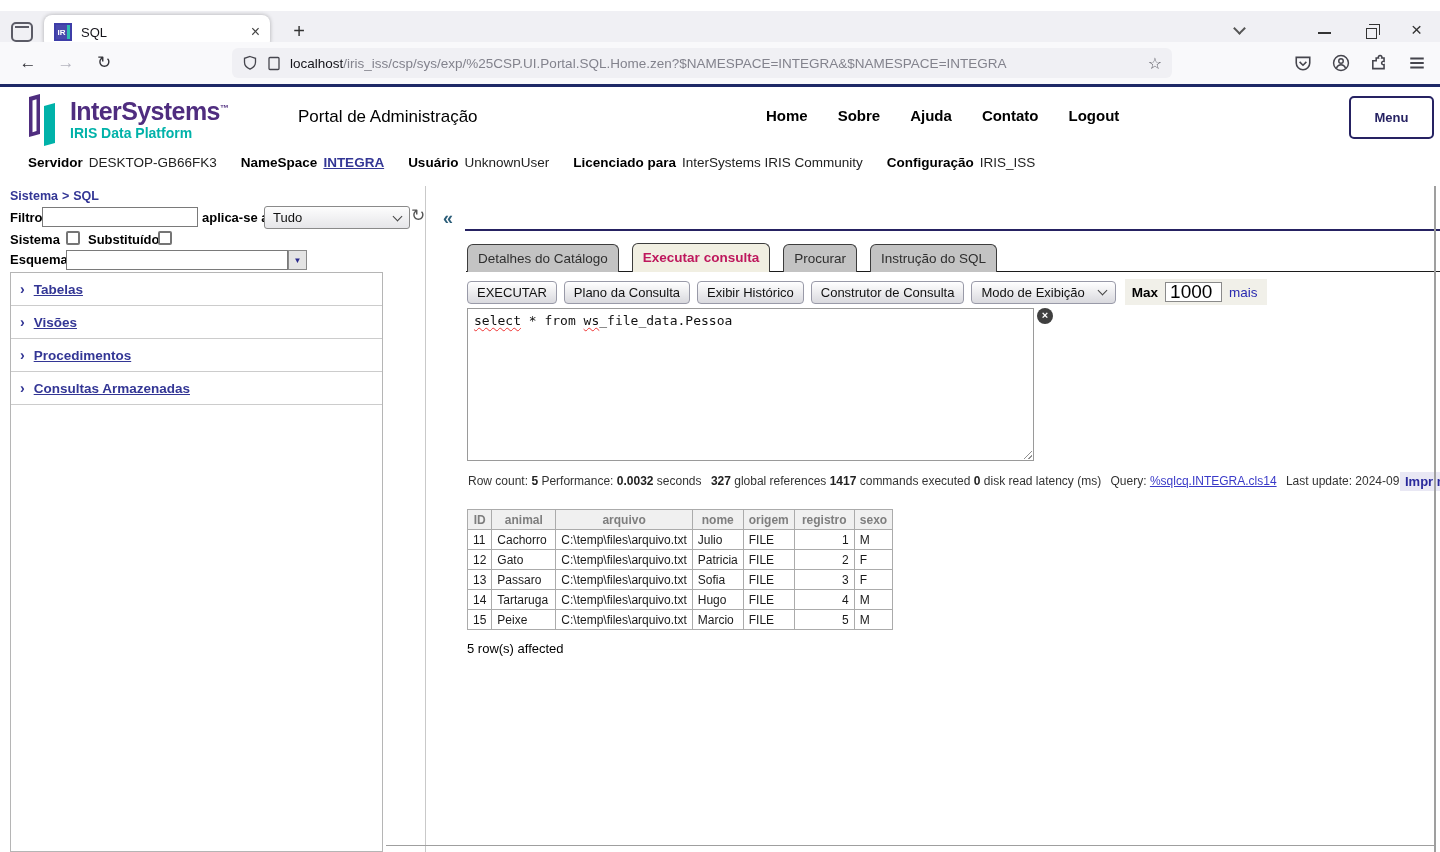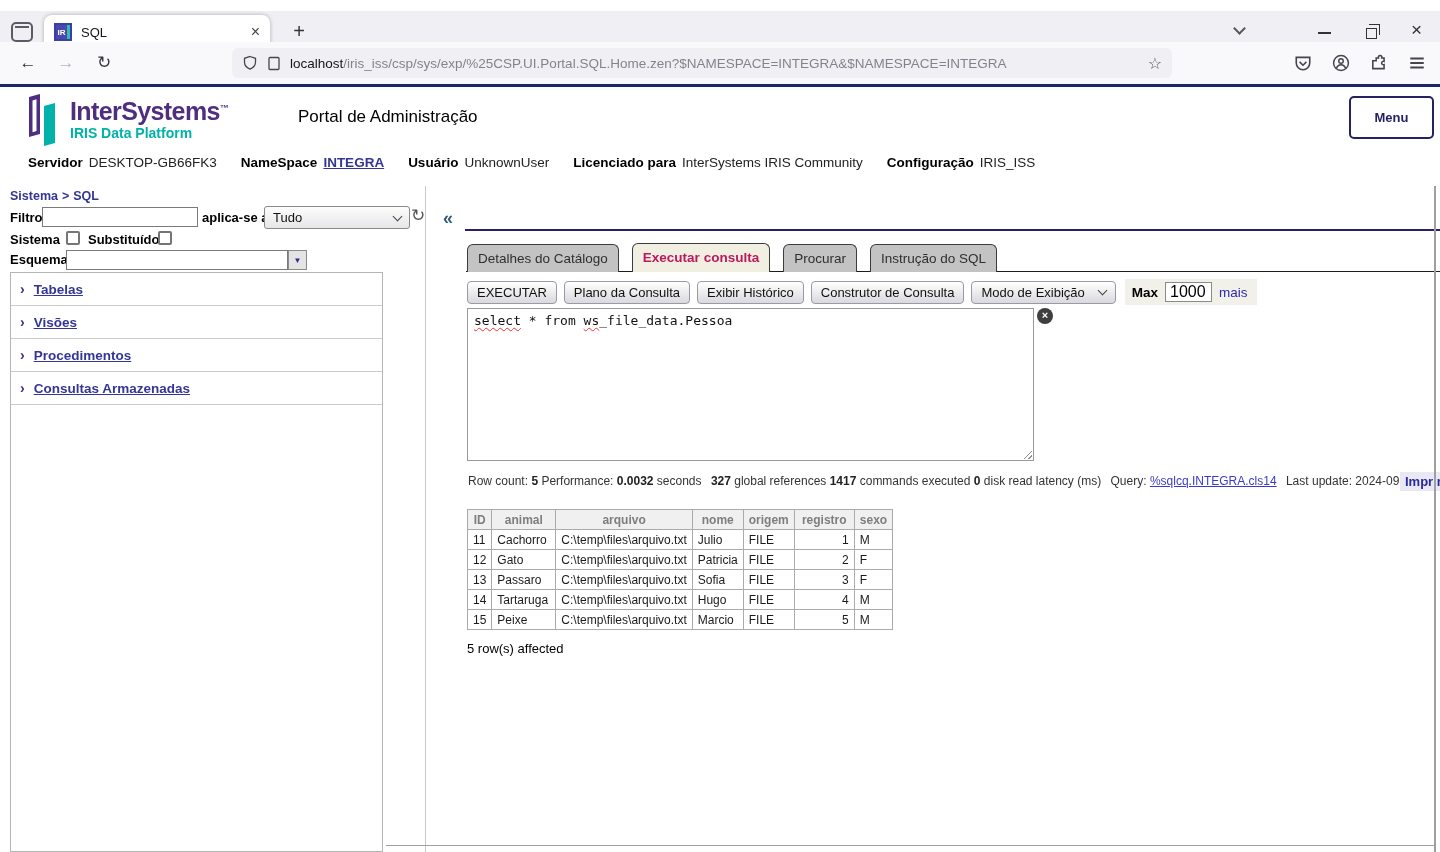--- a/index.html
+++ b/index.html
@@ -99,21 +99,21 @@
           border-radius:6px 6px 0 0; padding:0 10px; line-height:27px; height:28px; }
   .ctab.active { background:#f1efe2; color:#be185d; font-weight:bold; height:29px; line-height:28px; }
   .tabline { position:absolute; left:466px; top:85px; width:974px; height:1px; background:#1c1c1c; }
   .btnrow { position:absolute; left:467px; top:93px; display:flex; gap:7px; align-items:center; }
   .qbtn { height:23px; padding:0 9px; font-size:13px; color:#111; background:linear-gradient(#fff,#d9d9de);
           border:1px solid #999aa8; border-radius:4px; font-family:inherit; }
   .modesel { height:23px; padding:0 9px; font-size:13px; color:#111; background:linear-gradient(#fff,#d9d9de);
           border:1px solid #999aa8; border-radius:4px; display:flex; align-items:center; gap:14px; }
   .maxgroup { display:flex; align-items:center; gap:7px; background:#f1f0e9; padding:3px 9px 3px 7px; margin-left:2px; }
   .maxlabel { font-size:13.5px; font-weight:bold; }
-  .maxinput { width:47px; height:20px; border:1px solid #8a8a8a; font-size:16px; padding:0 4px; }
+  .maxinput { width:57px; height:20px; border:1px solid #8a8a8a; font-size:19px; padding:0 4px; }
   .maislink { font-size:13.5px; color:#2a2ab0; }
   .queryeditor { position:absolute; left:467px; top:122px; width:567px; height:153px; border:1px solid #9a9a9a;
           background:#fff; font-family:"DejaVu Sans Mono",monospace; font-size:13px; padding:4px 6px; color:#111; }
   .sq { text-decoration:underline wavy #e33; text-decoration-thickness:1px; text-underline-offset:2px; }
   .resizegrip { position:absolute; right:1px; bottom:1px; width:11px; height:11px;
           background:repeating-linear-gradient(315deg, transparent 0 2px, #909090 2px 3px);
           clip-path:polygon(100% 0,100% 100%,0 100%); }
   .closequery { position:absolute; left:1037px; top:122px; width:16px; height:16px; border-radius:50%;
           background:#3f3f3f; color:#fff; font-size:11px; font-weight:bold; text-align:center; line-height:15px; }
   .statsline { position:absolute; left:468px; top:288px; font-size:12px; color:#333; white-space:nowrap; }
@@ -190,20 +190,27 @@
     <svg class="logomark icn" width="32" height="54" viewBox="0 0 30 54">
       <polygon points="0,3 11,0 11,40 0,43" fill="#4f2d7f"></polygon>
       <polygon points="3.5,6.5 7.5,5.3 7.5,37 3.5,38.2" fill="#ffffff"></polygon>
       <polygon points="15,12 26,9 26,49 15,52" fill="#00b2a9"></polygon>
     </svg>
     <div class="brandtext">
       <div class="brandname"><span>InterSystems</span><sup>™</sup></div>
       <div class="brandsub">IRIS Data Platform</div>
     </div>
     <div class="portaltitle">Portal de Administração</div>
+    <div class="headernav">
+        <span class="navlink">Home</span>
+        <span class="navlink">Sobre</span>
+        <span class="navlink">Ajuda</span>
+        <span class="navlink">Contato</span>
+        <span class="navlink">Logout</span>
+      </div>
     <div class="menubtn">Menu</div>
     <div class="infobar">
         <span><span class="infolabel">Servidor</span><span class="infoval">DESKTOP-GB66FK3</span></span>
         <span><span class="infolabel">NameSpace</span><span class="infoval infolink">INTEGRA</span></span>
         <span><span class="infolabel">Usuário</span><span class="infoval">UnknownUser</span></span>
         <span><span class="infolabel">Licenciado para</span><span class="infoval">InterSystems IRIS Community</span></span>
         <span><span class="infolabel">Configuração</span><span class="infoval">IRIS_ISS</span></span>
       </div>
   </div>
 

